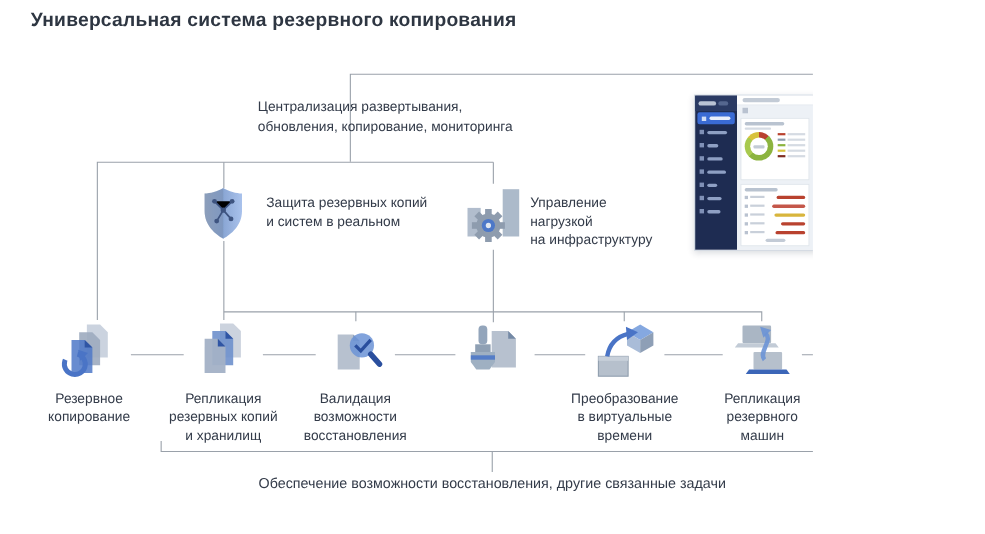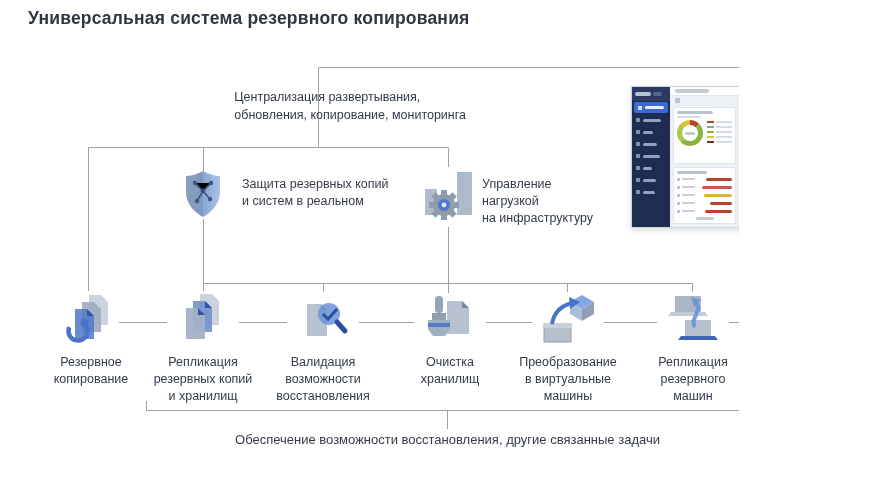--- a/index.html
+++ b/index.html
@@ -416,21 +416,21 @@
               <span class="rgt"></span>
             </div>
           <div class="foot">
               <i></i>
             </div>
         </div>
       </div>
     </div>
   </div>
 
-  <div class="task" style="left:16px">
+  <div class="task" style="left:6px">
     <div class="task-icon">
       <svg width="60" height="60" viewBox="0 0 60 60">
         <path d="M28 5 h12 l7 7 v23 h-19 z" fill="#c5cedb" opacity="0.9"></path>
         <path d="M21 12 h12 l7 7 v23 h-19 z" fill="#9dabbf" opacity="0.9"></path>
         <path d="M14 19 h12 l7 7 v23 h-19 z" fill="#4d78c8" opacity="0.85"></path>
         <path d="M26 19 l7 7 h-7 z" fill="#2f55a4"></path>
         <circle cx="17" cy="41" r="9.5" fill="none" stroke="#4a74c6" stroke-width="4.5" stroke-dasharray="46 14" transform="rotate(-75 17 41)"></circle>
         <polygon points="20,28 29,31 22,38" fill="#4a74c6"></polygon>
       </svg>
     </div>
@@ -477,43 +477,39 @@
   <div class="task" style="left:375px">
     <div class="task-icon">
       <svg width="60" height="60" viewBox="0 0 60 60">
         <path d="M27 11 h15 l7 7 v26 h-22 z" fill="#b7c1cf"></path>
         <path d="M42 11 l7 7 h-7 z" fill="#7489a5"></path>
         <rect x="15" y="6" width="8" height="17" rx="3.5" fill="#93a5bb"></rect>
         <rect x="12" y="23" width="14" height="7" fill="#8fa0b4"></rect>
         <path d="M8 30 h22 v9 l-5 7 H13 l-5 -7 z" fill="#9fb0c2"></path>
         <rect x="8" y="33" width="22" height="4" fill="#4d78c8" opacity="0.9"></rect>
       </svg>
-    </div>
-    <div class="task-label">
-      <span>Очистка</span>
-      <span>хранилищ</span>
     </div>
   </div>
 
   <div class="task" style="left:493px">
     <div class="task-icon">
       <svg width="60" height="60" viewBox="0 0 60 60">
         <rect x="6" y="34" width="27" height="18" fill="#b6c0cc" stroke="#909eae" stroke-width="1"></rect>
         <rect x="6" y="34" width="27" height="4" fill="#c8d0da"></rect>
         <polygon points="44,5 56,12 44,19 32,12" fill="#85a8e0"></polygon>
         <polygon points="32,12 44,19 44,31 32,24" fill="#a9bcd8"></polygon>
         <polygon points="56,12 56,24 44,31 44,19" fill="#8e9fb6"></polygon>
         <path d="M14 34 C16 22 23 16 33 13.5" fill="none" stroke="#4a74c6" stroke-width="4"></path>
         <polygon points="31,7 42,12 32,19" fill="#4a74c6"></polygon>
       </svg>
     </div>
     <div class="task-label">
       <span>Преобразование</span>
       <span>в виртуальные</span>
-      <span>машины</span>
+      <span>времени</span>
     </div>
   </div>
 
   <div class="task" style="left:618px">
     <div class="task-icon">
       <svg width="60" height="60" viewBox="0 0 60 60">
         <rect x="12" y="6" width="26" height="16" rx="1" fill="#aab6c4"></rect>
         <polygon points="8,22 42,22 45,26 5,26" fill="#c2cbd6"></polygon>
         <rect x="22" y="30" width="26" height="16" rx="1" fill="#b6c0cc"></rect>
         <polygon points="18,46 52,46 55,50 15,50" fill="#3c66b8"></polygon>

